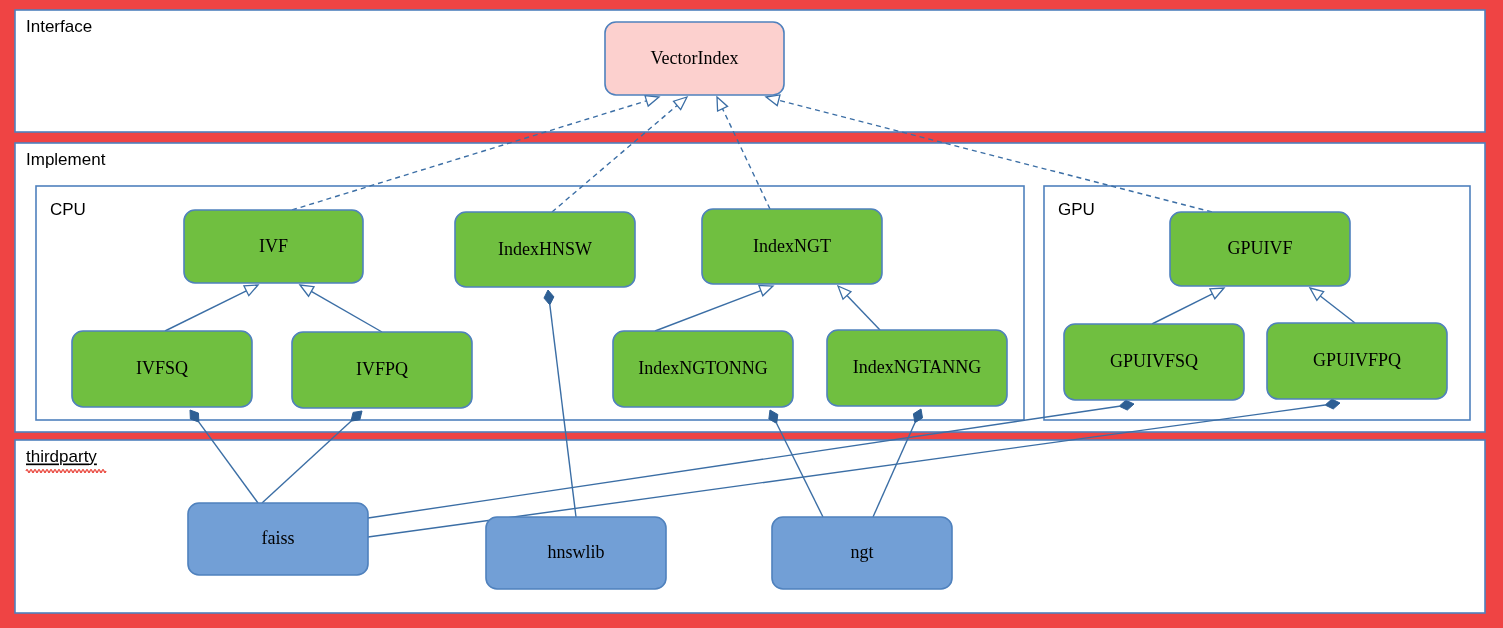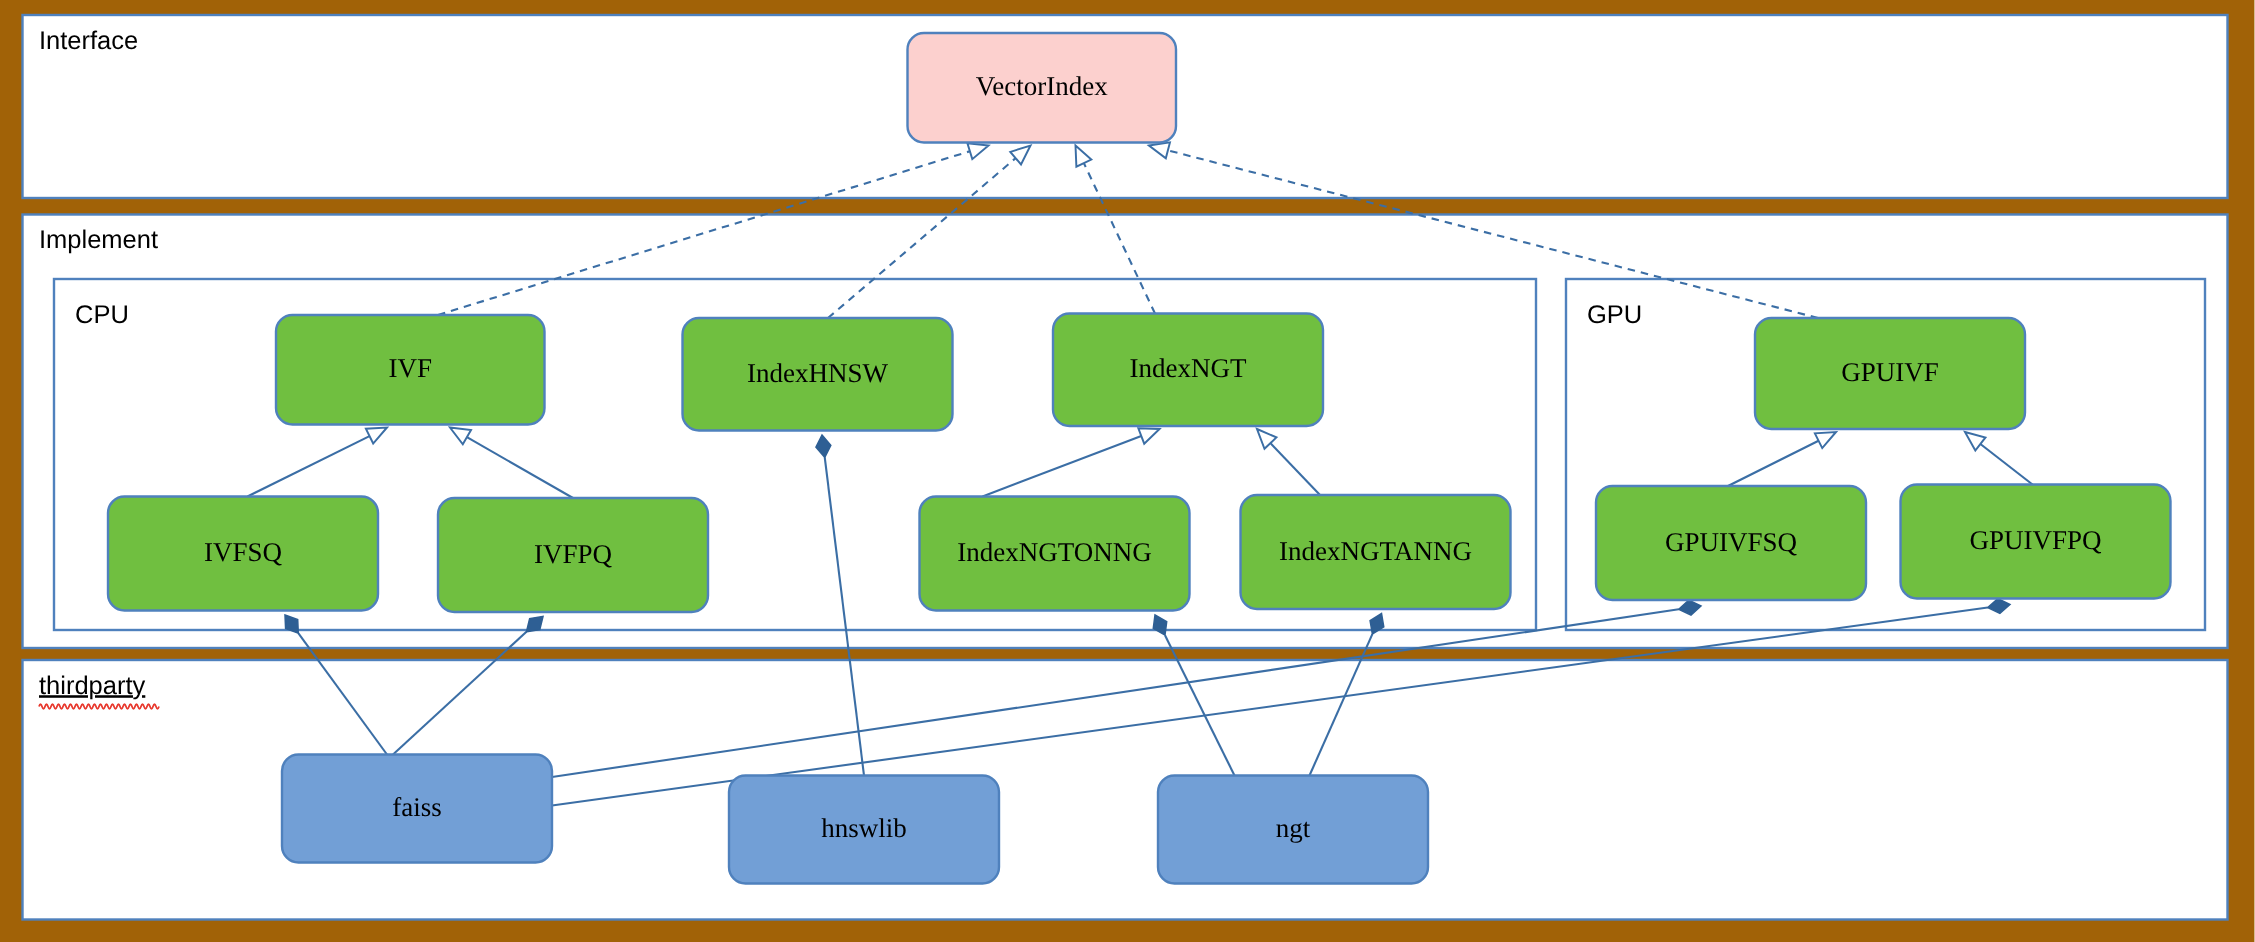--- a/index.html
+++ b/index.html
@@ -8,21 +8,21 @@
     padding: 0;
     background: #ffffff;
   }
   body {
     font-family: "Liberation Sans", sans-serif;
   }
   #diagram-root {
     position: relative;
     width: 1503px;
     height: 628px;
-    background: #a16207;
+    background: #ef4444;
     overflow: hidden;
   }
   svg.diagram {
     display: block;
     width: 1503px;
     height: 628px;
   }
   .container-rect {
     fill: #ffffff;
     stroke: #4f81bd;

